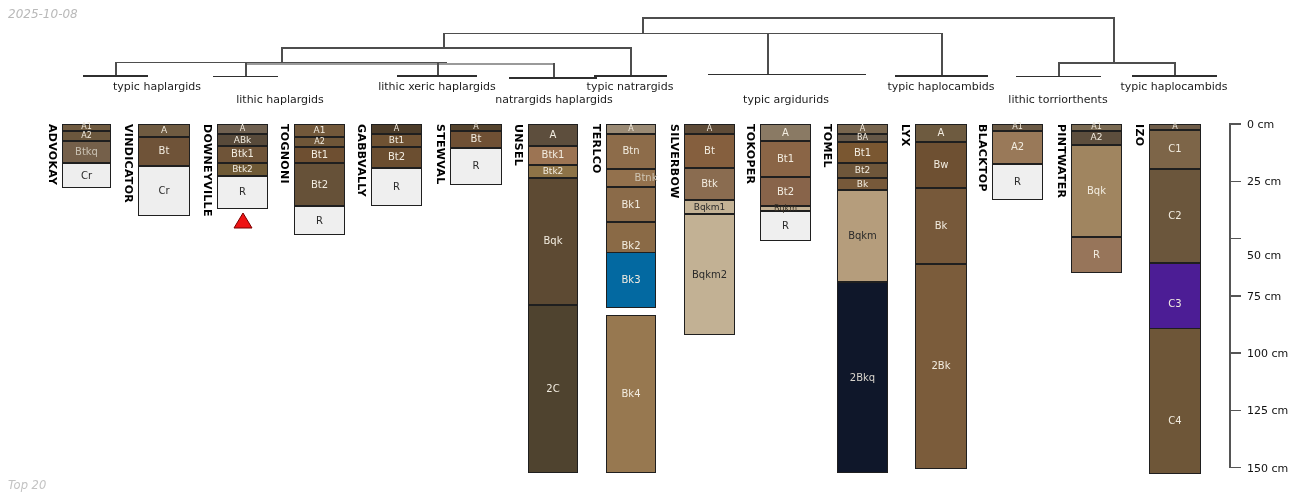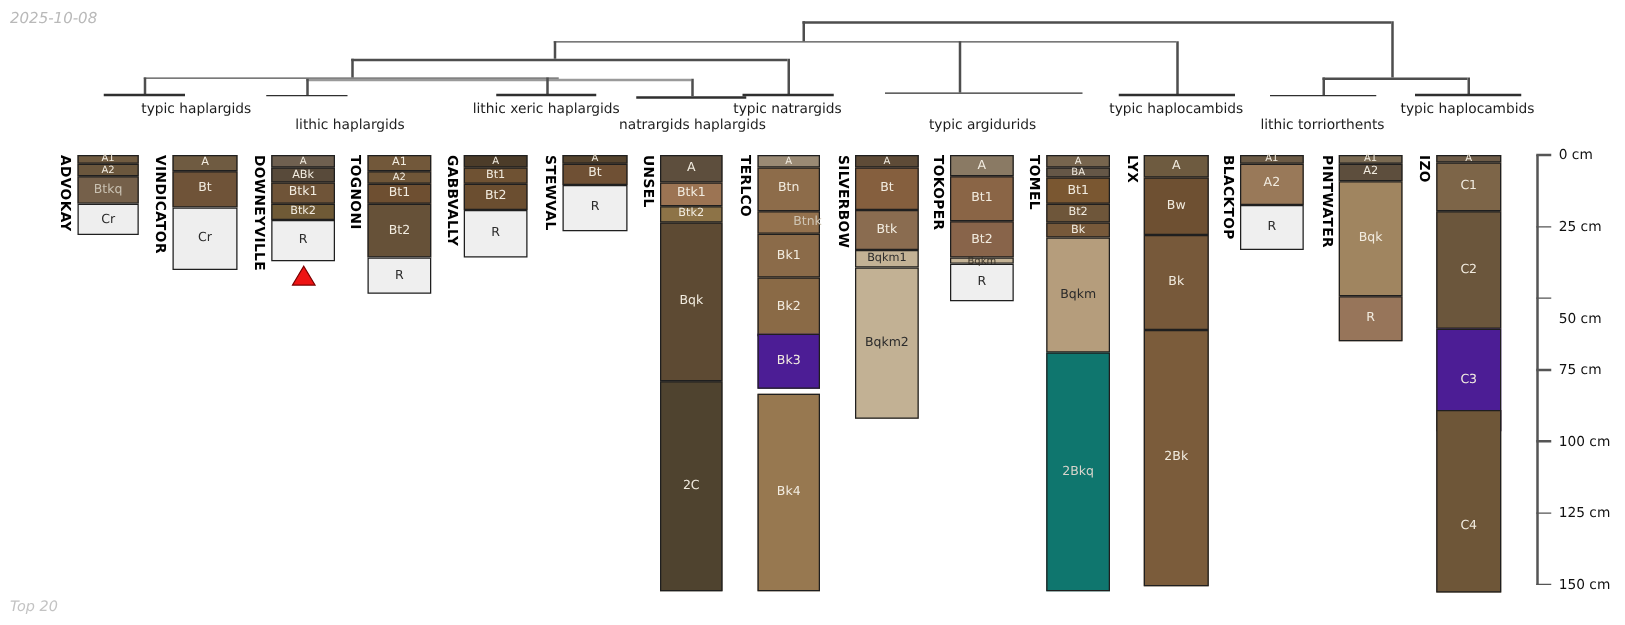--- a/index.html
+++ b/index.html
@@ -206,21 +206,21 @@
       </div>
       <div class="" style="position: absolute; left: 606px; top: 168.155px; width: 50px; height: 0px;"></div>
       <div class="hz" style="left: 606px; top: 186.975px; width: 50px; height: 35.495px; background: rgb(139, 107, 73);">
         <span class="" style="font-size: 10px; color: rgb(242, 236, 224);">Bk1</span>
       </div>
       <div class="" style="position: absolute; left: 606px; top: 186.475px; width: 50px; height: 0px;"></div>
       <div class="hz" style="left: 606px; top: 222.47px; width: 50px; height: 46.945px; background: rgb(138, 106, 70);">
         <span class="" style="font-size: 10px; color: rgb(242, 236, 224);">Bk2</span>
       </div>
       <div class="" style="position: absolute; left: 606px; top: 221.97px; width: 50px; height: 0px;"></div>
-      <div class="hz" style="left: 606px; top: 267px; width: 50px; height: 44px; background: #4c1d95;">
+      <div class="hz" style="left: 606px; top: 252px; width: 50px; height: 56px; background: #0369a1;">
         <span class="" style="font-size: 10px; color: rgb(242, 236, 224);">Bk3</span>
       </div>
       <div class="" style="position: absolute; left: 606px; top: 268.915px; width: 50px; height: 0px;"></div>
       <div class="hz" style="left: 606px; top: 315.215px; width: 50px; height: 158.01px; background: rgb(151, 120, 80);">
         <span class="" style="font-size: 10px; color: rgb(242, 236, 224);">Bk4</span>
       </div>
       <div class="" style="position: absolute; left: 606px; top: 314.715px; width: 50px; height: 0px;"></div>
       <div class="col-name" style="left: 668px; top: 124px;">SILVERBOW</div>
       <div class="hz" style="left: 684px; top: 124px; width: 51px; height: 10.305px; background: rgb(94, 75, 55);">
         <span class="" style="font-size: 8px; color: rgb(242, 236, 224);">A</span>
@@ -281,21 +281,21 @@
       </div>
       <div class="" style="position: absolute; left: 837px; top: 162.43px; width: 51px; height: 0px;"></div>
       <div class="hz" style="left: 837px; top: 177.815px; width: 51px; height: 12.595px; background: rgb(119, 89, 58);">
         <span class="" style="font-size: 9px; color: rgb(242, 236, 224);">Bk</span>
       </div>
       <div class="" style="position: absolute; left: 837px; top: 177.315px; width: 51px; height: 0px;"></div>
       <div class="hz" style="left: 837px; top: 190.41px; width: 51px; height: 91.6px; background: rgb(181, 157, 124);">
         <span class="" style="font-size: 10px; color: rgb(43, 43, 43);">Bqkm</span>
       </div>
       <div class="" style="position: absolute; left: 837px; top: 189.91px; width: 51px; height: 0px;"></div>
-      <div class="hz" style="left: 837px; top: 282.01px; width: 51px; height: 191.215px; background: #0f766e;">
+      <div class="hz" style="left: 837px; top: 282.01px; width: 51px; height: 191.215px; background: #0f172a;">
         <span class="" style="font-size: 10px; color: rgb(216, 212, 204);">2Bkq</span>
       </div>
       <div class="" style="position: absolute; left: 837px; top: 281.51px; width: 51px; height: 0px;"></div>
       <div class="col-name" style="left: 899px; top: 124px;">LYX</div>
       <div class="hz" style="left: 915px; top: 124px; width: 52px; height: 18.32px; background: rgb(110, 91, 64);">
         <span class="" style="font-size: 10px; color: rgb(242, 236, 224);">A</span>
       </div>
       <div class="" style="position: absolute; left: 915px; top: 123.5px; width: 52px; height: 0px;"></div>
       <div class="hz" style="left: 915px; top: 142.32px; width: 52px; height: 45.8px; background: rgb(110, 80, 50);">
         <span class="" style="font-size: 10px; color: rgb(242, 236, 224);">Bw</span>

